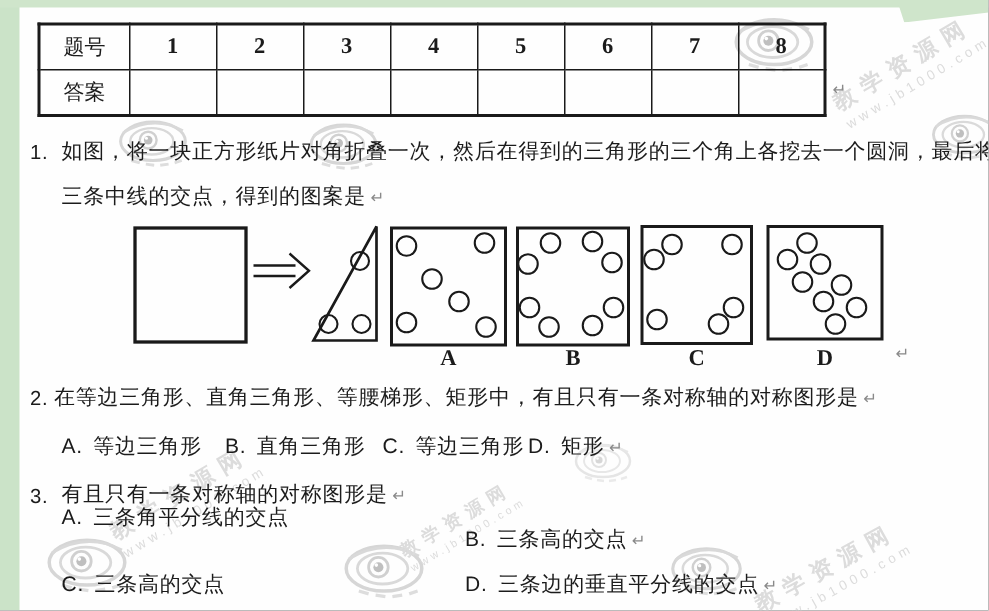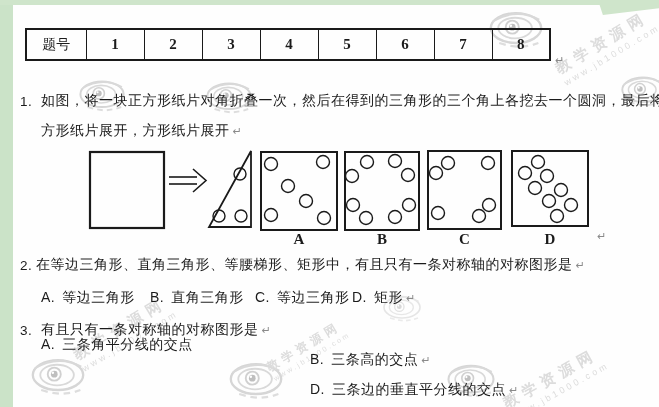--- a/index.html
+++ b/index.html
@@ -14,21 +14,21 @@
     clip-path:polygon(0 0,100% 0,100% 55%,8% 100%);}
 
   
   .wm{position:absolute;pointer-events:none;}
   .wm-text{transform-origin:left top;color:#dcdcdc;white-space:nowrap;}
   .wm-text .l1{font-size:15px;font-weight:bold;letter-spacing:6px;}
   .wm-text .l2{font-size:9px;letter-spacing:3px;margin-top:1px;}
   .wm-eye{opacity:.9;}
 
   
-  #answer-table{position:absolute;left:25px;top:28px;border-collapse:collapse;table-layout:fixed;}
+  #answer-table{position:absolute;left:25px;top:15px;border-collapse:collapse;table-layout:fixed;}
   #answer-table td{border:1.6px solid #1a1a1a;height:29px;text-align:center;vertical-align:middle;
     font-size:14px;padding:0;background:transparent;}
   #answer-table{border:2.5px solid #1a1a1a;}
   #answer-table td.num{font-family:"Liberation Serif",serif;font-weight:bold;font-size:15px;}
 
   .txt{position:absolute;font-size:14px;line-height:17px;white-space:nowrap;letter-spacing:0.5px;}
   .qnum{font-size:13.5px;}
   .ret{color:#8a8a8a;font-size:11px;margin-left:3px;letter-spacing:0;}
 
   .fig-label{position:absolute;top:231px;height:16px;text-align:center;
@@ -118,27 +118,38 @@
       <td>题号</td>
       <td class="num">1</td>
       <td class="num">2</td>
       <td class="num">3</td>
       <td class="num">4</td>
       <td class="num">5</td>
       <td class="num">6</td>
       <td class="num">7</td>
       <td class="num">8</td>
     </tr>
+    <tr>
+      <td>答案</td>
+      <td></td>
+      <td></td>
+      <td></td>
+      <td></td>
+      <td></td>
+      <td></td>
+      <td></td>
+      <td></td>
+    </tr>
   </tbody>
     </table>
   <div class="txt ret" style="left:552px;top:52px">↵</div>
 
   <div class="txt qnum" style="left:20px;top:93px">1.</div>
   <div class="txt" style="left:41px;top:92px">如图，将一块正方形纸片对角折叠一次，然后在得到的三角形的三个角上各挖去一个圆洞，最后将正</div>
-  <div class="txt" style="left:41px;top:122px"><span>方形纸片展开，方形纸片展开</span><span class="ret">↵</span></div>
+  <div class="txt" style="left:41px;top:122px"><span>三条中线的交点，得到的图案是</span><span class="ret">↵</span></div>
 
   <svg style="position:absolute;left:85px;top:148px" width="515" height="85" viewBox="85 148 515 85" fill="none" stroke="#1a1a1a" stroke-width="1.5">
     <g>
       <rect x="90" y="152" width="74" height="76" stroke-width="2.2"></rect>
     </g>
     <g stroke-width="1.6">
       <line x1="169" y1="177" x2="197" y2="177"></line>
       <line x1="169" y1="184" x2="197" y2="184"></line>
       <polyline points="193,169 206,180.5 193,192"></polyline>
     </g>
@@ -202,15 +213,16 @@
   <div class="txt opt" style="left:150px;top:289px"><span class="lab">B.</span><span>直角三角形</span></div>
   <div class="txt opt" style="left:41px;top:289px"><span class="lab">A.</span><span>等边三角形</span></div>
   <div class="txt opt" style="left:255px;top:289px"><span class="lab">C.</span><span>等边三角形</span></div>
   <div class="txt opt" style="left:352px;top:289px"><span class="lab">D.</span><span>矩形</span><span class="ret">↵</span></div>
 
   <div class="txt qnum" style="left:20px;top:322px">3.</div>
   <div class="txt" style="left:41px;top:321px"><span>有且只有一条对称轴的对称图形是</span><span class="ret">↵</span></div>
 
   <div class="txt opt" style="left:41px;top:336px"><span class="lab">A.</span><span>三条角平分线的交点</span></div>
   <div class="txt opt" style="left:310px;top:351px"><span class="lab">B.</span><span>三条高的交点</span><span class="ret">↵</span></div>
+  <div class="txt opt" style="left:41px;top:381px"><span class="lab">C.</span><span>三条高的交点</span></div>
   <div class="txt opt" style="left:310px;top:381px"><span class="lab">D.</span><span>三条边的垂直平分线的交点</span><span class="ret">↵</span></div>
 
 </div>
 
 </body></html>

